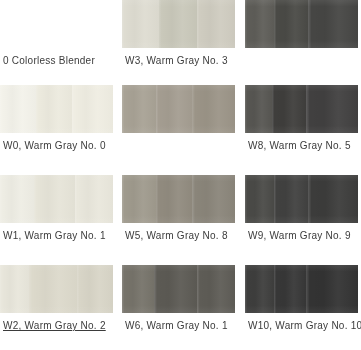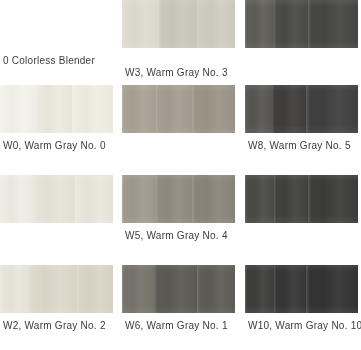--- a/index.html
+++ b/index.html
@@ -96,21 +96,21 @@
     <div class="row" style="top: 0px;">
       <div class="cell c0">
         <div class="label" style="color: rgb(59, 59, 59);">0 Colorless Blender</div>
       </div>
       <div class="cell c1">
         <div class="swatch">
           <div class="band" style="background: rgb(222, 220, 209); width: 33%;"></div>
           <div class="band" style="background: rgb(201, 200, 186); width: 33%;"></div>
           <div class="band" style="background: rgb(207, 204, 192); width: 34%;"></div>
         </div>
-        <div class="label" style="color: rgb(59, 59, 59); margin-top: 12px;">W3, Warm Gray No. 3</div>
+        <div class="label" style="color: rgb(59, 59, 59);">W3, Warm Gray No. 3</div>
       </div>
       <div class="cell c2">
         <div class="swatch">
           <div class="band" style="background: rgb(94, 93, 88); width: 26%;"></div>
           <div class="band" style="background: rgb(74, 74, 70); width: 30%;"></div>
           <div class="band" style="background: rgb(70, 70, 68); width: 44%;"></div>
         </div>
       </div>
     </div>
     <div class="row" style="top: 85px; text-decoration: underline;">
@@ -138,45 +138,47 @@
         <div class="label" style="color: rgb(59, 59, 59);">W8, Warm Gray No. 5</div>
       </div>
     </div>
     <div class="row" style="top: 175px;">
       <div class="cell c0">
         <div class="swatch">
           <div class="band" style="background: rgb(238, 237, 228); width: 30%;"></div>
           <div class="band" style="background: rgb(230, 228, 216); width: 36%;"></div>
           <div class="band" style="background: rgb(233, 231, 220); width: 34%;"></div>
         </div>
+        <div class="label" style="color: rgb(59, 59, 59);">W1, Warm Gray No. 1</div>
       </div>
       <div class="cell c1">
         <div class="swatch">
           <div class="band" style="background: rgb(159, 154, 141); width: 30%;"></div>
           <div class="band" style="background: rgb(145, 139, 127); width: 32%;"></div>
           <div class="band" style="background: rgb(138, 133, 122); width: 38%;"></div>
         </div>
-        <div class="label" style="color: rgb(59, 59, 59);">W5, Warm Gray No. 4</div>
+        <div class="label" style="color: rgb(59, 59, 59);">W5, Warm Gray No. 8</div>
       </div>
       <div class="cell c2">
         <div class="swatch">
           <div class="band" style="background: rgb(74, 74, 71); width: 26%;"></div>
           <div class="band" style="background: rgb(65, 65, 64); width: 30%;"></div>
           <div class="band" style="background: rgb(60, 60, 59); width: 44%;"></div>
         </div>
+        <div class="label" style="color: rgb(59, 59, 59);">W9, Warm Gray No. 9</div>
       </div>
     </div>
     <div class="row" style="top: 265px;">
       <div class="cell c0">
         <div class="swatch">
           <div class="band" style="background: rgb(232, 230, 219); width: 26%;"></div>
           <div class="band" style="background: rgb(220, 217, 203); width: 42%;"></div>
           <div class="band" style="background: rgb(216, 213, 199); width: 32%;"></div>
         </div>
-        <div class="label" style="color: rgb(59, 59, 59);">W2, Warm Gray No. 2</div>
+        <div class="label" style="color: rgb(59, 59, 59); text-decoration: underline;">W2, Warm Gray No. 2</div>
       </div>
       <div class="cell c1">
         <div class="swatch">
           <div class="band" style="background: rgb(118, 115, 106); width: 28%;"></div>
           <div class="band" style="background: rgb(92, 90, 84); width: 38%;"></div>
           <div class="band" style="background: rgb(94, 92, 86); width: 34%;"></div>
         </div>
         <div class="label" style="color: rgb(59, 59, 59);">W6, Warm Gray No. 1</div>
       </div>
       <div class="cell c2">

